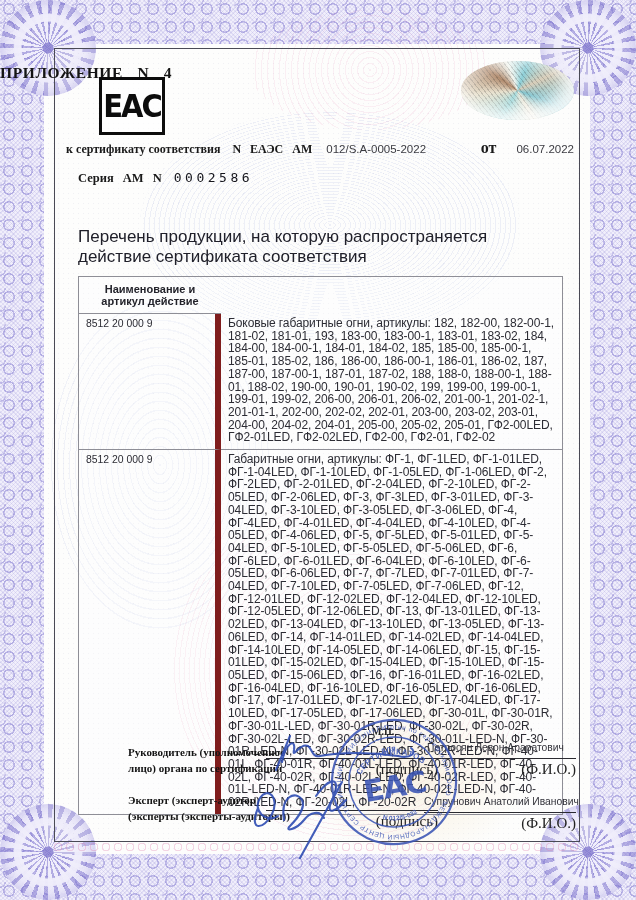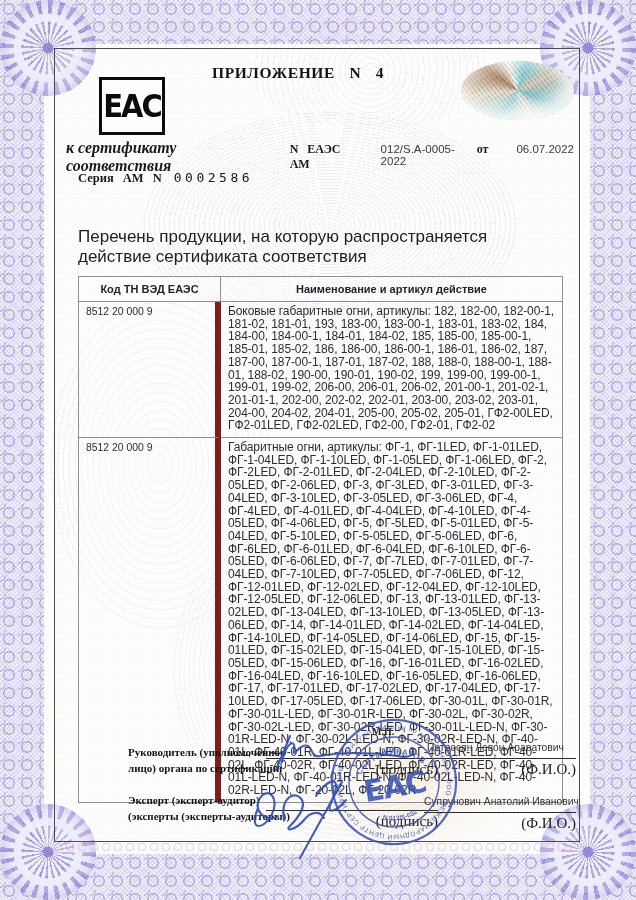--- a/index.html
+++ b/index.html
@@ -38,36 +38,36 @@
     background:repeating-radial-gradient(ellipse at 50% 50%, rgba(96,116,200,.10) 0 1px, transparent 1px 5px);}
   .wm-blue-left{left:50px;top:300px;width:220px;height:330px;
     background:repeating-radial-gradient(ellipse at 50% 50%, rgba(96,116,200,.08) 0 1px, transparent 1px 6px);}
   .wm-pink-mid{left:170px;top:500px;width:370px;height:340px;
     background:repeating-radial-gradient(circle at 50% 50%, rgba(216,70,140,.09) 0 1px, transparent 1px 5px);}
   .wm-pink-top{left:250px;top:10px;width:240px;height:120px;
     background:repeating-radial-gradient(circle at 50% 50%, rgba(216,70,140,.08) 0 1px, transparent 1px 6px);}
   .wm-warm{left:300px;top:690px;width:230px;height:170px;border-radius:50%;
     background:radial-gradient(rgba(234,203,138,.28), rgba(234,203,138,0) 70%);}
   
-  .title{position:absolute;left:0;right:40px;top:64px;text-align:center;
+  .title{position:absolute;left:0;right:40px;top:64px;text-align:left;
     font-weight:700;font-size:15.5px;letter-spacing:.6px;word-spacing:10px;color:#141414;}
   .eac-logo{position:absolute;left:99px;top:77px;width:60px;height:52px;border:3px solid #0c0c0c;
     display:flex;align-items:center;justify-content:center;background:rgba(255,255,255,.55);}
   .eac-logo span{font-family:"DejaVu Sans",sans-serif;font-weight:900;font-size:29px;
     letter-spacing:-2px;transform:scaleY(1.08);color:#0c0c0c;}
   .holo{position:absolute;left:461px;top:61px;width:113px;height:59px;border-radius:50%;
     background:
       repeating-linear-gradient(52deg, rgba(35,35,35,.20) 0 1px, transparent 1px 3.6px),
       conic-gradient(from 210deg at 50% 50%, #9fd8da, #e9e2cf 55deg, #b08a6d 95deg, #f2f6f0 130deg, #8ccfd8 170deg, #d9ceba 215deg, #7fc3ce 260deg, #efe9da 300deg, #9fd8da 360deg);
     box-shadow:inset -10px -12px 16px rgba(255,255,255,.85), inset 6px 6px 10px rgba(255,255,255,.4);}
   .cert-line{position:absolute;left:66px;top:139px;width:510px;display:flex;align-items:baseline;}
-  .cert-label{font-weight:700;font-size:16px;font-style:italic;}
+  .cert-label{font-weight:700;font-size:12px;}
   .cert-n{font-weight:700;font-size:12px;margin-left:12px;word-spacing:6px;}
   .cert-number{font-family:"Liberation Sans",sans-serif;font-size:11.5px;color:#3a3a40;margin-left:14px;}
-  .from-label{font-weight:700;font-size:12px;margin-left:auto;margin-right:28px;}
+  .from-label{font-weight:700;font-size:16px;margin-left:auto;margin-right:20px;}
   .cert-date{font-family:"Liberation Sans",sans-serif;font-size:11.5px;color:#3a3a40;margin-right:2px;}
   .series-line{position:absolute;left:78px;top:170px;display:flex;align-items:baseline;}
   .series-label{font-weight:700;font-size:12.5px;word-spacing:6px;}
   .series-number{font-family:"DejaVu Sans Mono",monospace;font-size:13px;letter-spacing:3.5px;margin-left:12px;color:#15151c;}
   .intro{position:absolute;left:78px;top:227px;width:480px;
     font-family:"Liberation Sans",sans-serif;font-size:17px;color:#20202a;}
   
   .ptable{position:absolute;left:78px;top:276px;width:483px;border:1px solid #8e8e96;
     font-family:"Liberation Sans",sans-serif;background:rgba(255,255,255,.25);}
   .trh,.trow{display:grid;grid-template-columns:142px 1fr;}
@@ -137,21 +137,20 @@
 
   <div class="series-line">
     <span class="series-label">Серия AM N</span>
     <span class="series-number">0002586</span>
   </div>
 
   <div class="intro">Перечень продукции, на которую распространяется действие сертификата соответствия</div>
 
   <div class="ptable">
     <div class="trh">
-      <div class="th c1">Код ТН ВЭД ЕАЭС</div>
       <div class="th c2">Наименование и артикул действие</div>
     </div>
     <div class="trow first">
       <div class="td c1">8512 20 000 9</div>
       <div class="td c2">Боковые габаритные огни, артикулы: 182, 182-00, 182-00-1, 181-02, 181-01, 193, 183-00, 183-00-1, 183-01, 183-02, 184, 184-00, 184-00-1, 184-01, 184-02, 185, 185-00, 185-00-1, 185-01, 185-02, 186, 186-00, 186-00-1, 186-01, 186-02, 187, 187-00, 187-00-1, 187-01, 187-02, 188, 188-0, 188-00-1, 188-01, 188-02, 190-00, 190-01, 190-02, 199, 199-00, 199-00-1, 199-01, 199-02, 206-00, 206-01, 206-02, 201-00-1, 201-02-1, 201-01-1, 202-00, 202-02, 202-01, 203-00, 203-02, 203-01, 204-00, 204-02, 204-01, 205-00, 205-02, 205-01, ГФ2-00LED, ГФ2-01LED, ГФ2-02LED, ГФ2-00, ГФ2-01, ГФ2-02</div>
     </div>
     <div class="trow">
       <div class="td c1">8512 20 000 9</div>
       <div class="td c2">Габаритные огни, артикулы: ФГ-1, ФГ-1LED, ФГ-1-01LED, ФГ-1-04LED, ФГ-1-10LED, ФГ-1-05LED, ФГ-1-06LED, ФГ-2, ФГ-2LED, ФГ-2-01LED, ФГ-2-04LED, ФГ-2-10LED, ФГ-2-05LED, ФГ-2-06LED, ФГ-3, ФГ-3LED, ФГ-3-01LED, ФГ-3-04LED, ФГ-3-10LED, ФГ-3-05LED, ФГ-3-06LED, ФГ-4, ФГ-4LED, ФГ-4-01LED, ФГ-4-04LED, ФГ-4-10LED, ФГ-4-05LED, ФГ-4-06LED, ФГ-5, ФГ-5LED, ФГ-5-01LED, ФГ-5-04LED, ФГ-5-10LED, ФГ-5-05LED, ФГ-5-06LED, ФГ-6, ФГ-6LED, ФГ-6-01LED, ФГ-6-04LED, ФГ-6-10LED, ФГ-6-05LED, ФГ-6-06LED, ФГ-7, ФГ-7LED, ФГ-7-01LED, ФГ-7-04LED, ФГ-7-10LED, ФГ-7-05LED, ФГ-7-06LED, ФГ-12, ФГ-12-01LED, ФГ-12-02LED, ФГ-12-04LED, ФГ-12-10LED, ФГ-12-05LED, ФГ-12-06LED, ФГ-13, ФГ-13-01LED, ФГ-13-02LED, ФГ-13-04LED, ФГ-13-10LED, ФГ-13-05LED, ФГ-13-06LED, ФГ-14, ФГ-14-01LED, ФГ-14-02LED, ФГ-14-04LED, ФГ-14-10LED, ФГ-14-05LED, ФГ-14-06LED, ФГ-15, ФГ-15-01LED, ФГ-15-02LED, ФГ-15-04LED, ФГ-15-10LED, ФГ-15-05LED, ФГ-15-06LED, ФГ-16, ФГ-16-01LED, ФГ-16-02LED, ФГ-16-04LED, ФГ-16-10LED, ФГ-16-05LED, ФГ-16-06LED, ФГ-17, ФГ-17-01LED, ФГ-17-02LED, ФГ-17-04LED, ФГ-17-10LED, ФГ-17-05LED, ФГ-17-06LED, ФГ-30-01L, ФГ-30-01R, ФГ-30-01L-LED, ФГ-30-01R-LED, ФГ-30-02L, ФГ-30-02R, ФГ-30-02L-LED, ФГ-30-02R-LED, ФГ-30-01L-LED-N, ФГ-30-01R-LED-N, ФГ-30-02L-LED-N, ФГ-30-02R-LED-N, ФГ-40-01L, ФГ-40-01R, ФГ-40-01L-LED, ФГ-40-01R-LED, ФГ-40-02L, ФГ-40-02R, ФГ-40-02L-LED, ФГ-40-02R-LED, ФГ-40-01L-LED-N, ФГ-40-01R-LED-N, ФГ-40-02L-LED-N, ФГ-40-02R-LED-N, ФГ-20-02L, ФГ-20-02R</div>
     </div>

